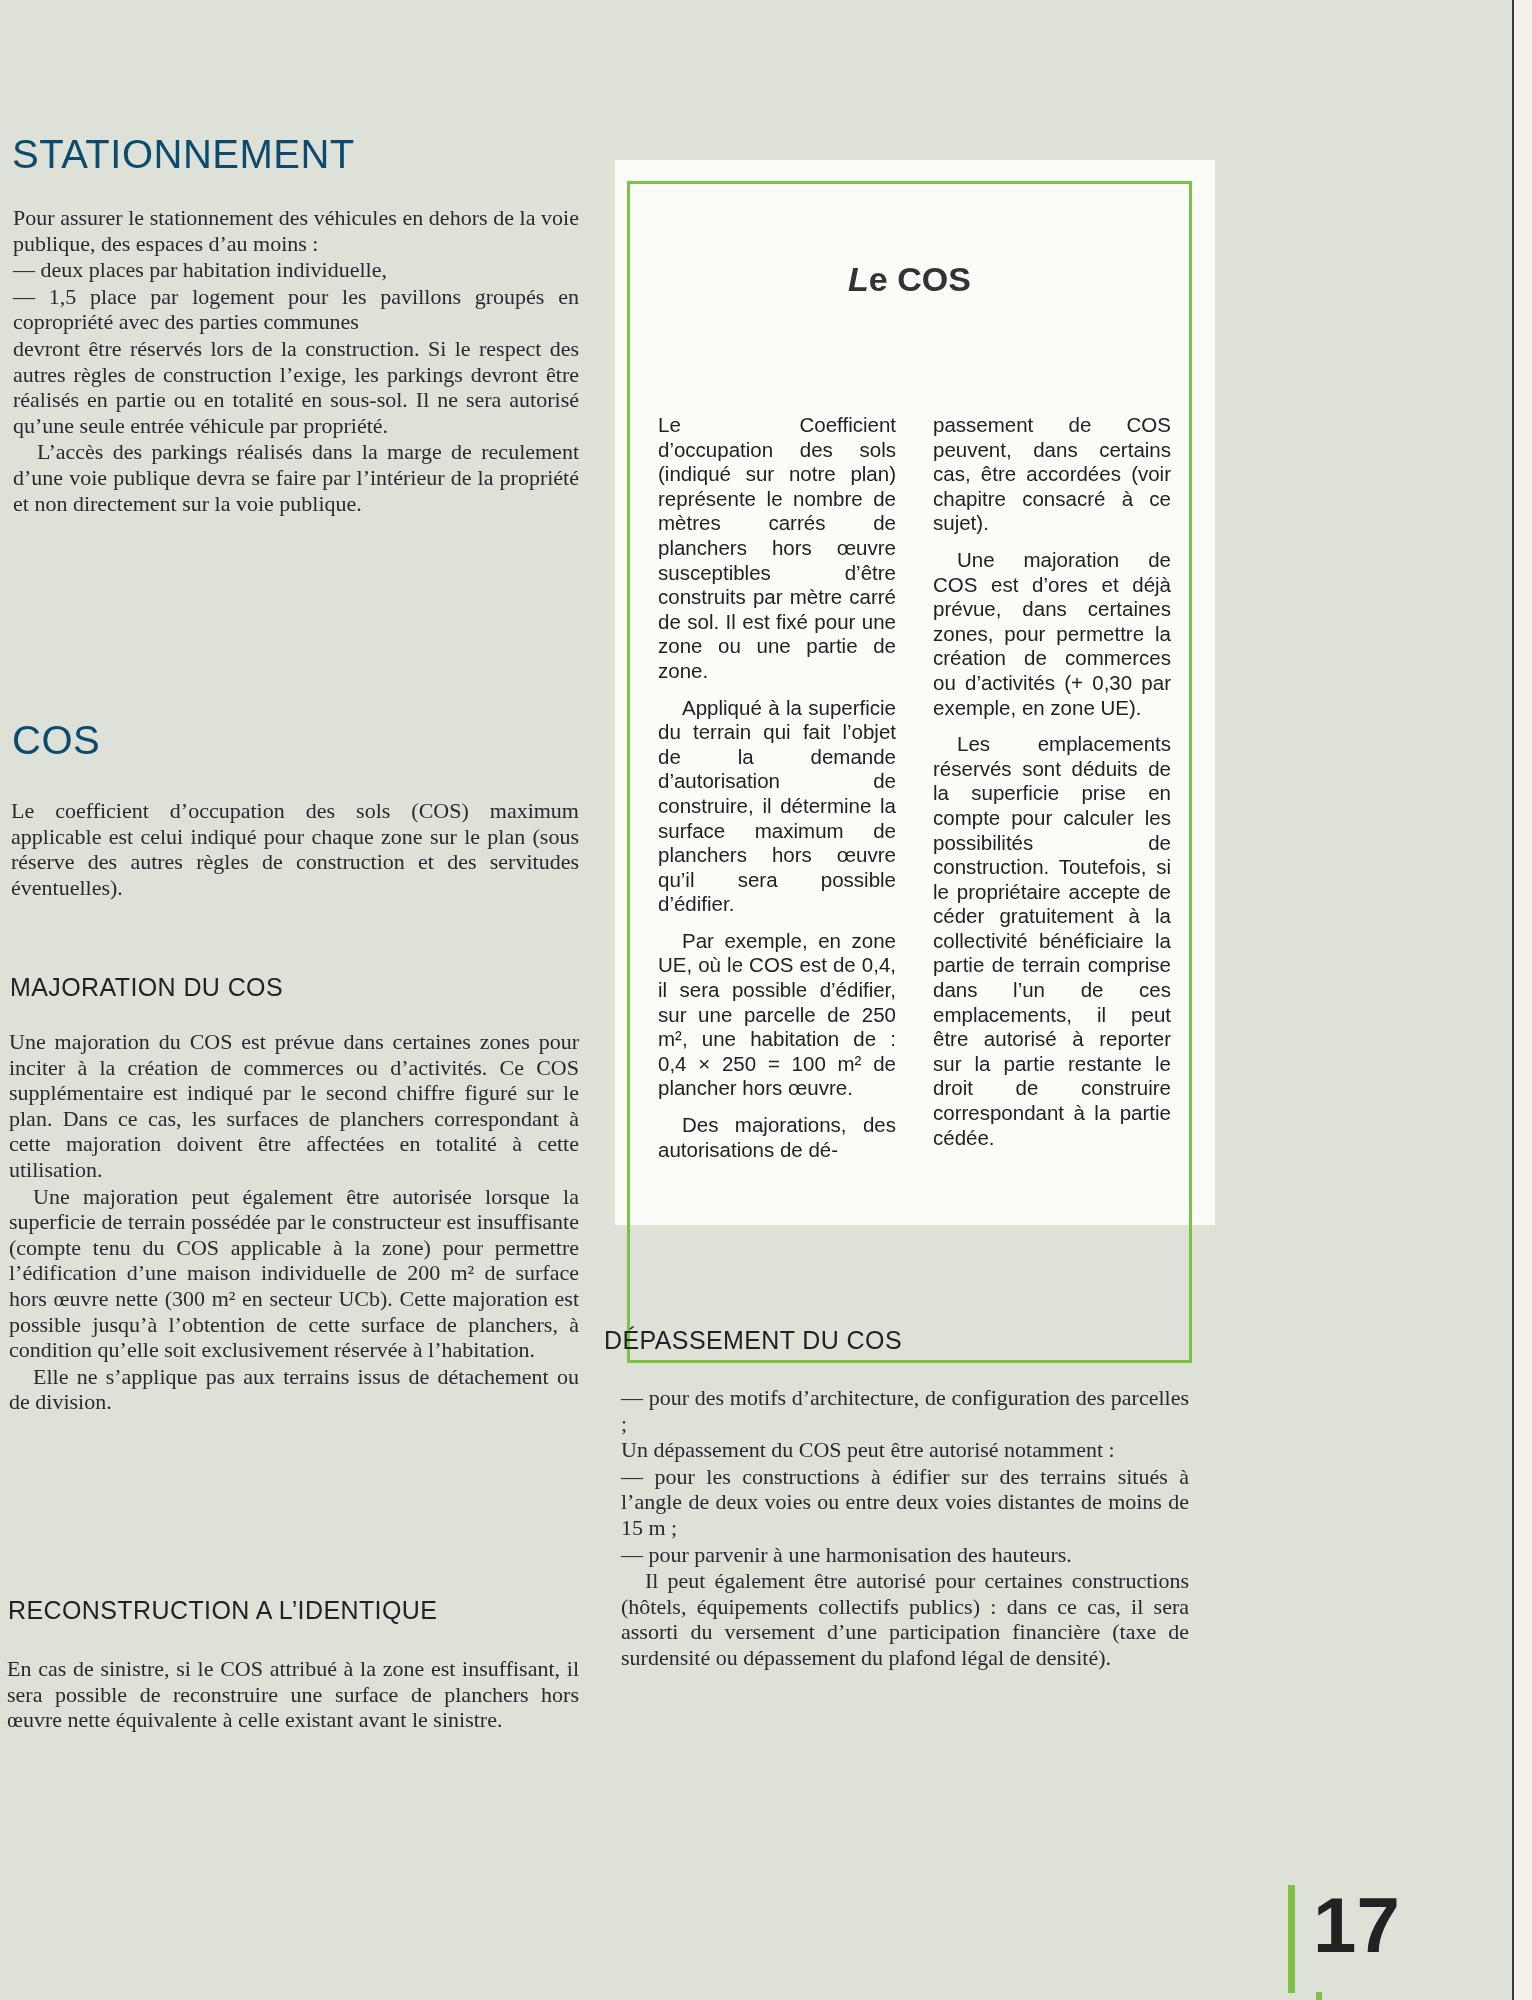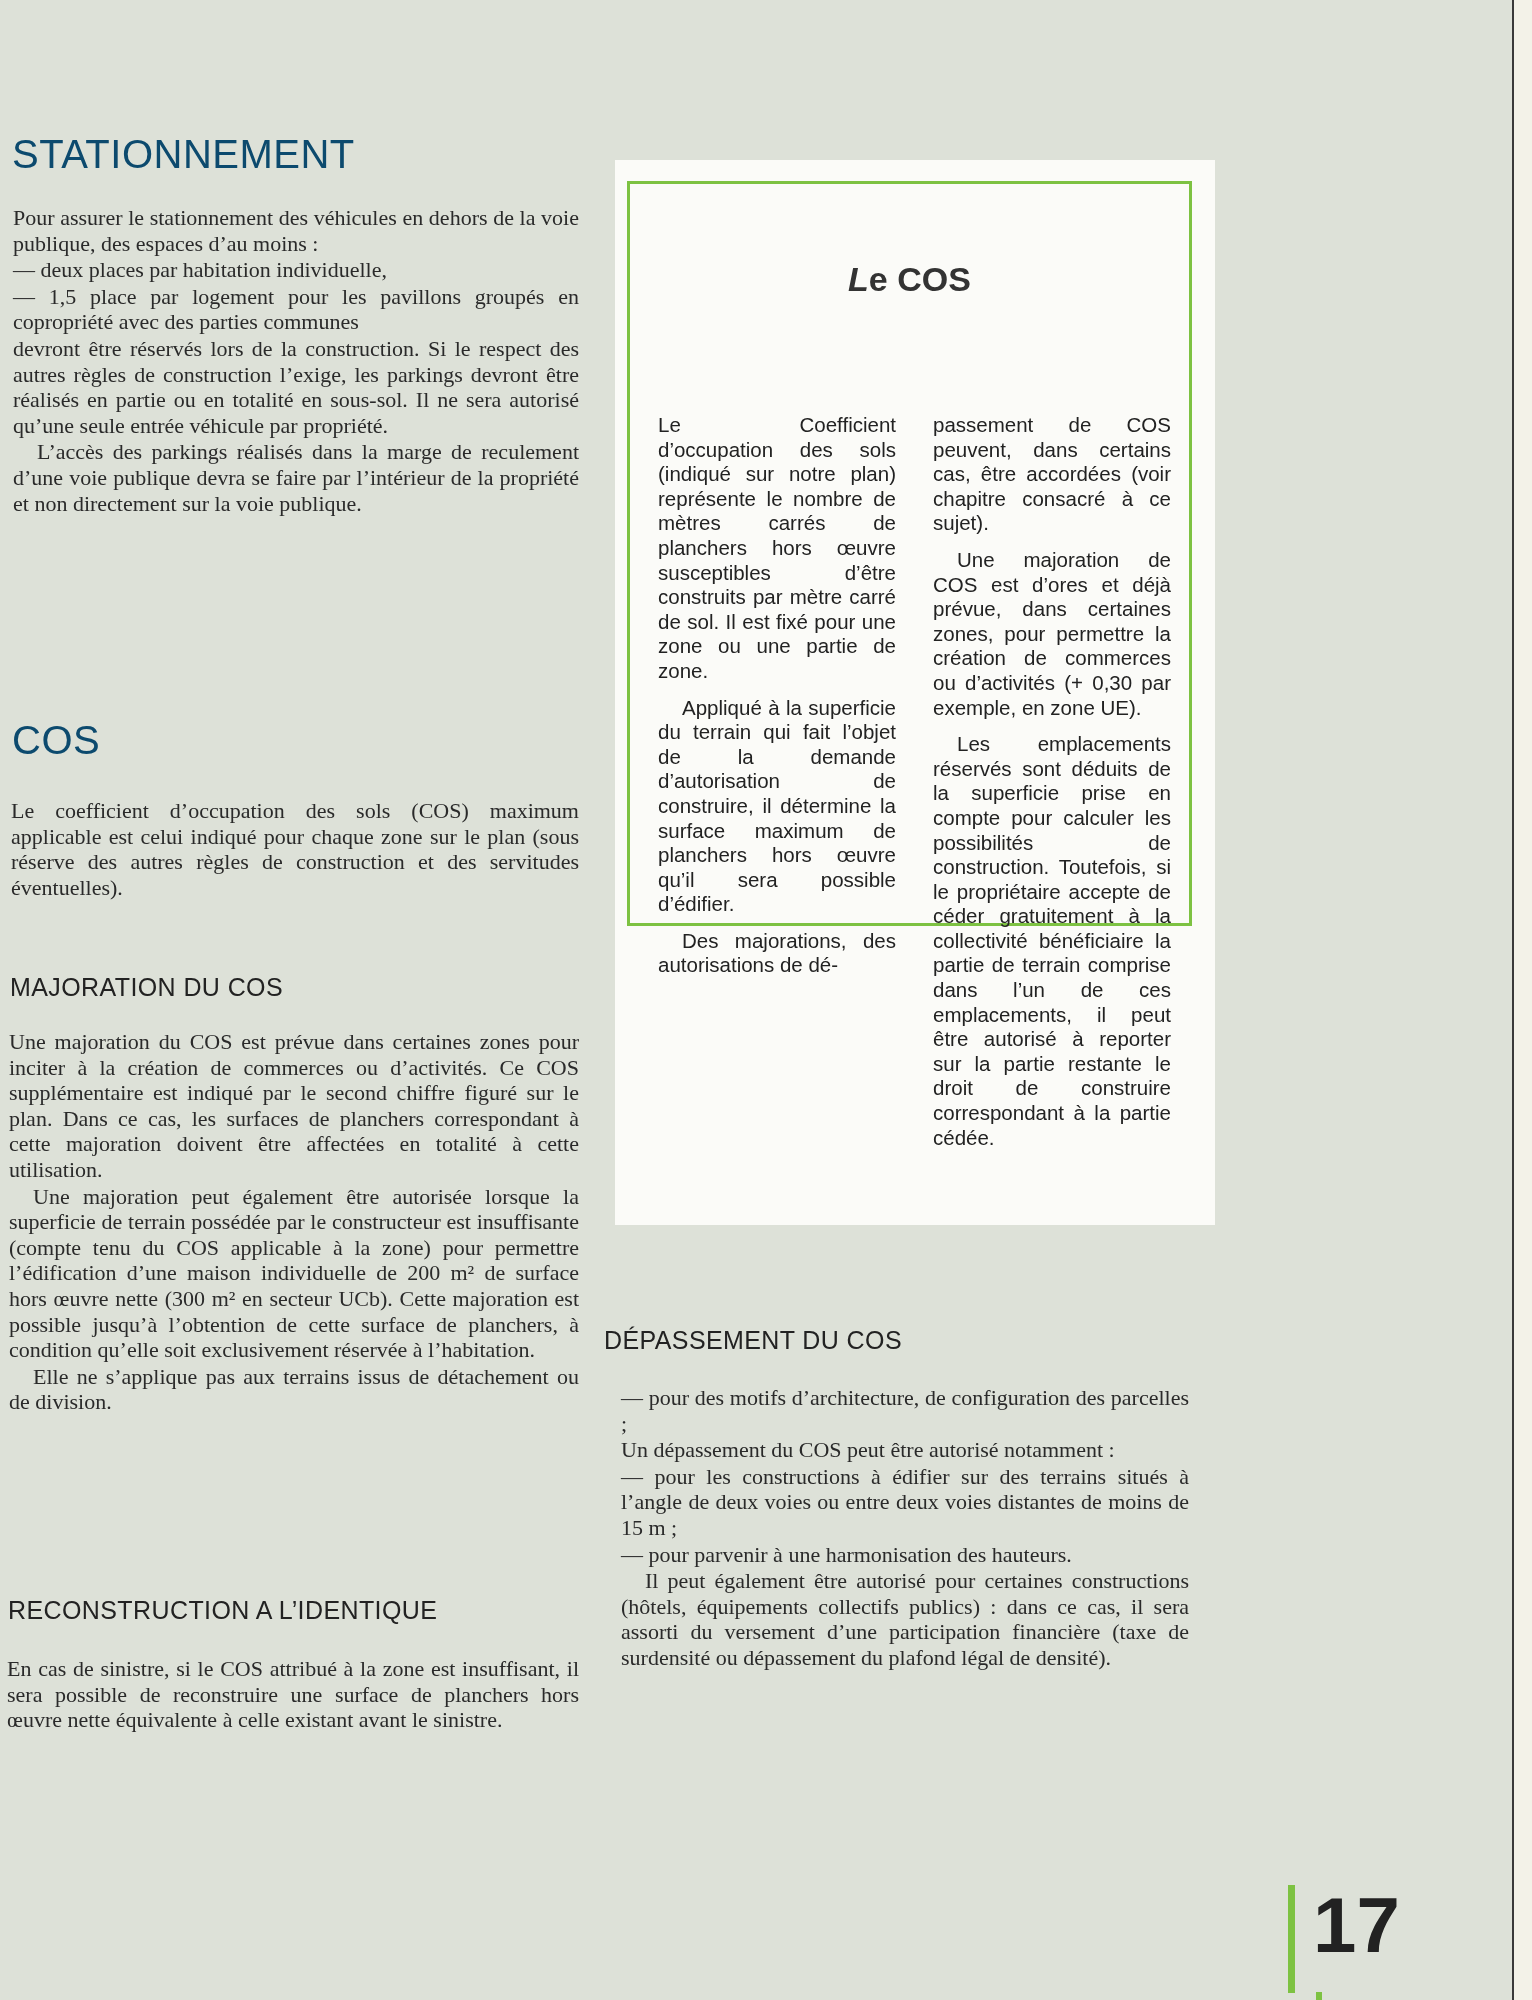--- a/index.html
+++ b/index.html
@@ -26,21 +26,21 @@
     margin:0;
   }
   .body-text p { margin:1px; }
   .body-text p.indent { text-indent:24px; }
 
   .cos-box-bg {
     position:absolute; left:615px; top:160px; width:600px; height:1065px;
     background:#fbfbf8;
   }
   .cos-box {
-    position:absolute; left:627px; top:181px; width:565px; height:745px;
+    position:absolute; left:627px; top:181px; width:565px; height:1182px;
     border:3px solid #7dc242; box-sizing:border-box;
   }
   .cos-title {
     position:absolute; left:0; right:0; top:76px; text-align:center;
     font-family:"Liberation Sans","DejaVu Sans",sans-serif;
     font-weight:bold; font-size:34px; color:#333; margin:0;
   }
   .cos-title .l-ital { font-style:italic; }
   .cos-col {
     position:absolute; top:217px; width:262px;
@@ -92,20 +92,21 @@
 <div class="body-text" style="left:6px; top:1655px; width:574px;">
   <p>En cas de sinistre, si le COS attribué à la zone est insuffisant, il sera possible de reconstruire une surface de planchers hors œuvre nette équivalente à celle existant avant le sinistre.</p>
 </div>
 
 <div class="cos-box-bg"></div>
 <div class="cos-box">
   <h2 class="cos-title"><span class="l-ital">L</span><span>e COS</span></h2>
   <div class="cos-col" style="left:16px;">
     <p>Le Coefficient d’occupation des sols (indiqué sur notre plan) représente le nombre de mètres carrés de planchers hors œuvre susceptibles d’être construits par mètre carré de sol. Il est fixé pour une zone ou une partie de zone.</p>
     <p class="indent">Appliqué à la superficie du terrain qui fait l’objet de la demande d’autorisation de construire, il détermine la surface maximum de planchers hors œuvre qu’il sera possible d’édifier.</p>
+    <p class="indent">Par exemple, en zone UE, où le COS est de 0,4, il sera possible d’édifier, sur une parcelle de 250 m², une habitation de : 0,4 × 250 = 100 m² de plancher hors œuvre.</p>
     <p class="indent">Des majorations, des autorisations de dé-</p>
   </div>
   <div class="cos-col" style="left:291px;">
     <p>passement de COS peuvent, dans certains cas, être accordées (voir chapitre consacré à ce sujet).</p>
     <p class="indent">Une majoration de COS est d’ores et déjà prévue, dans certaines zones, pour permettre la création de commerces ou d’activités (+ 0,30 par exemple, en zone UE).</p>
     <p class="indent">Les emplacements réservés sont déduits de la superficie prise en compte pour calculer les possibilités de construction. Toutefois, si le propriétaire accepte de céder gratuitement à la collectivité bénéficiaire la partie de terrain comprise dans l’un de ces emplacements, il peut être autorisé à reporter sur la partie restante le droit de construire correspondant à la partie cédée.</p>
   </div>
 </div>
 
 <h2 class="h-dark" style="left:604px; top:1326px;">DÉPASSEMENT DU COS</h2>

